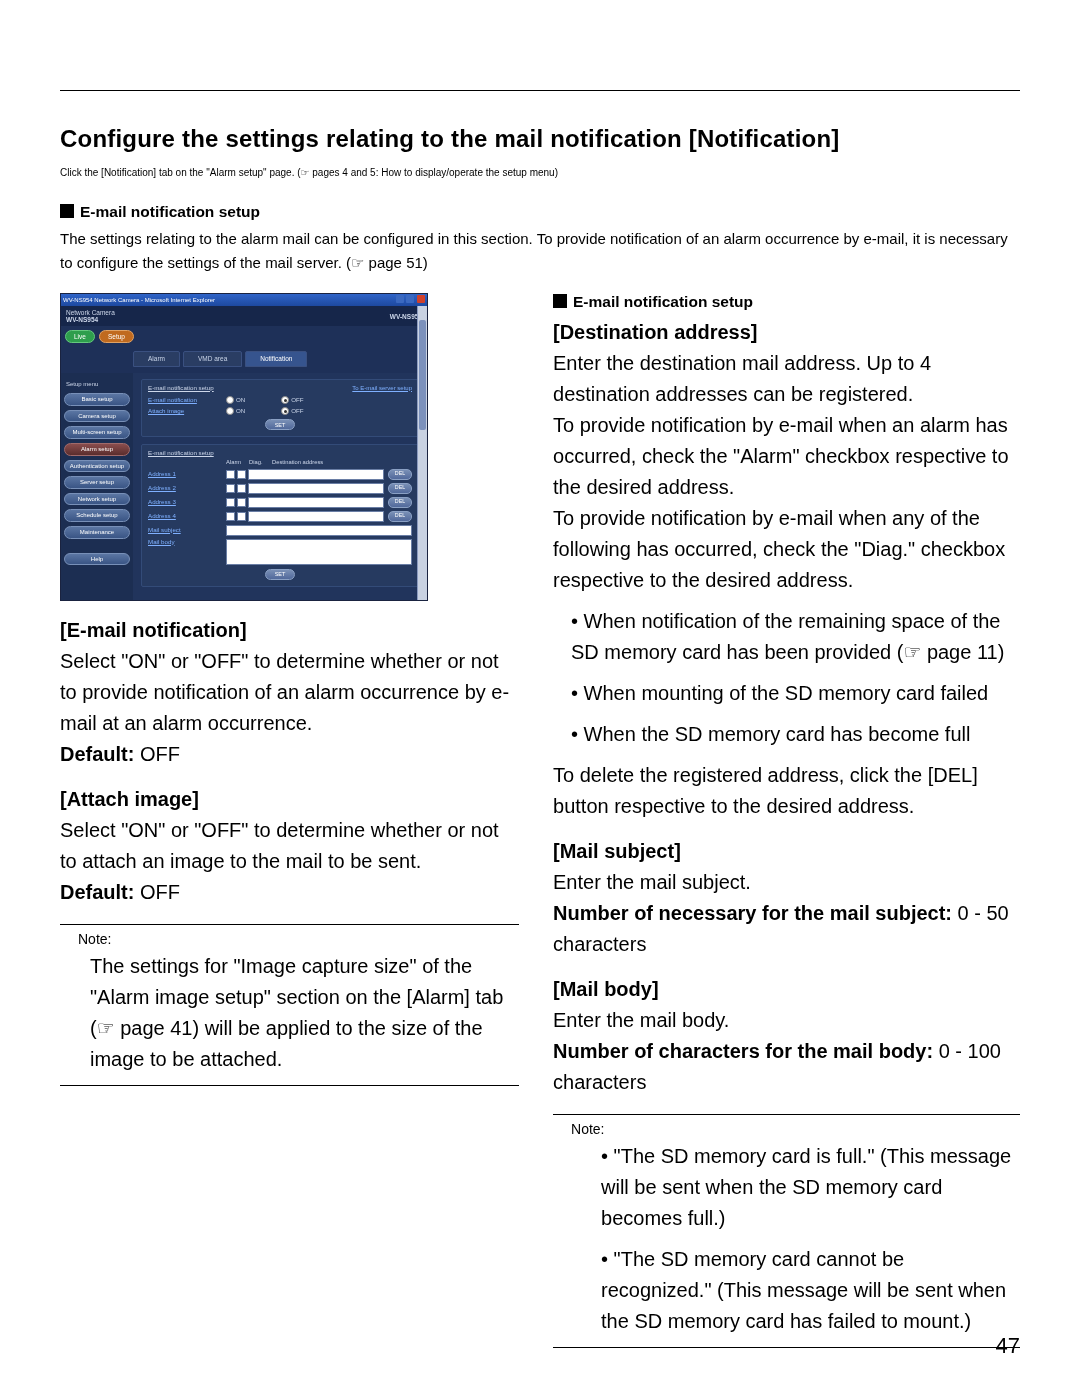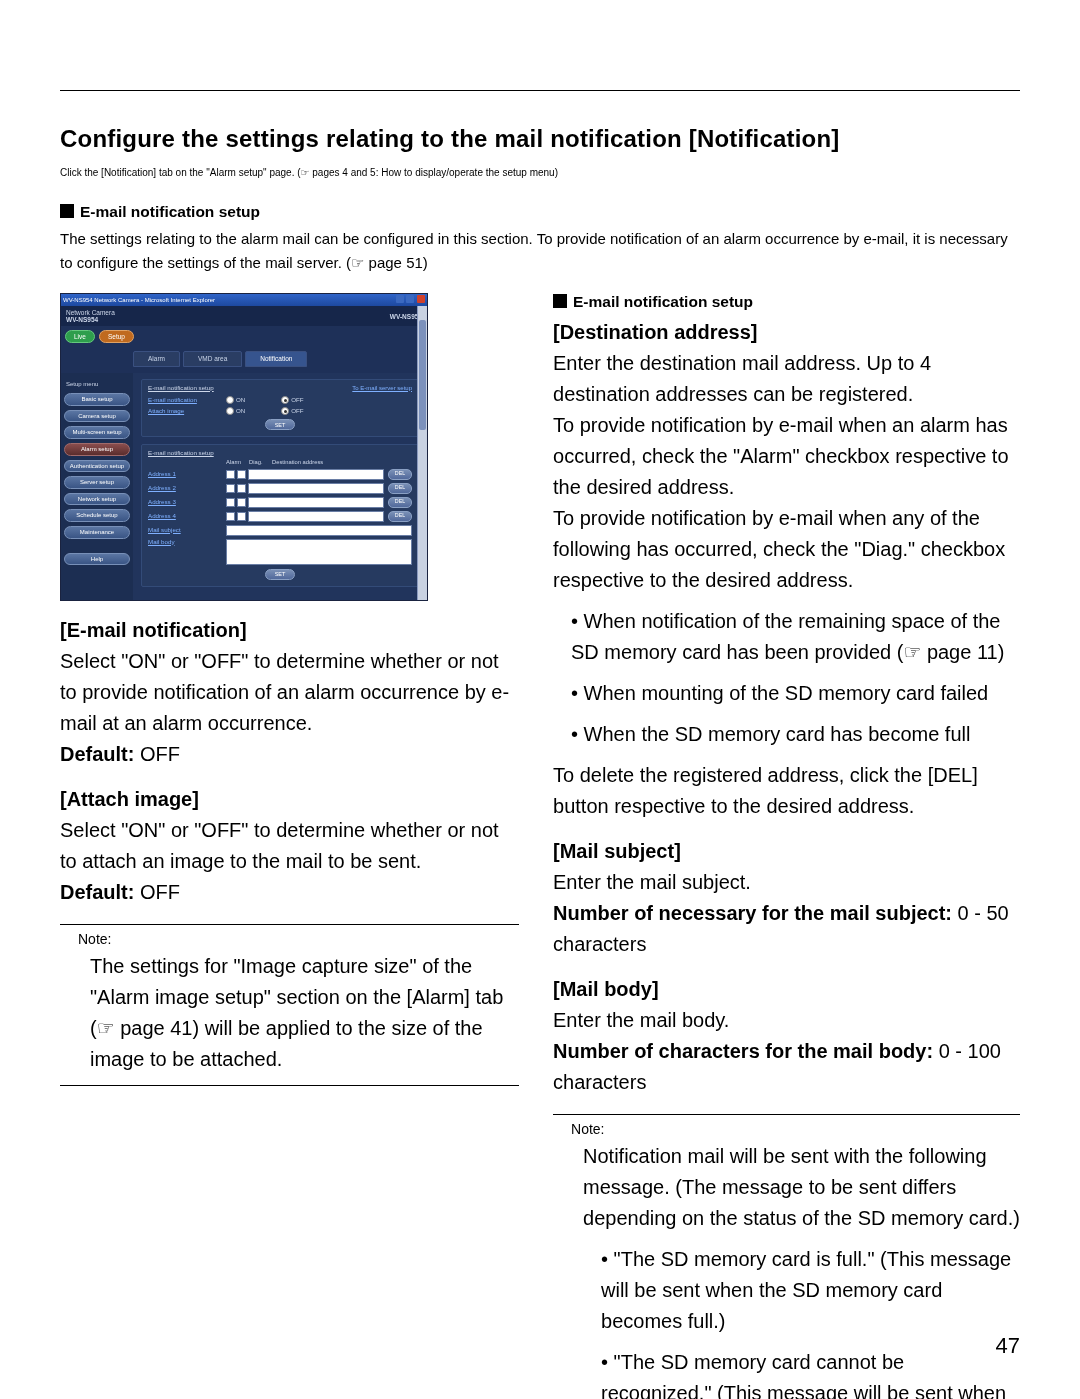--- a/index.html
+++ b/index.html
@@ -371,21 +371,20 @@
 
       <p class="para sp">
         <span class="fld-label">[Mail body]</span><br>
         <span>Enter the mail body.</span><br>
         <span class="fld-label">Number of characters for the mail body:</span><span> 0 - 100 characters</span>
       </p>
 
       <div class="note-block">
         <div class="rule"></div>
         <div class="note-label">Note:</div>
-        <div class="para indent2">Notification mail will be sent with the following message. (The message to be sent differs depending on the status of the SD memory card.)</div>
         <div class="para" style="padding-left:48px">• <span>"The SD memory card is full." (This message will be sent when the SD memory card becomes full.)</span></div>
         <div class="para" style="padding-left:48px">• <span>"The SD memory card cannot be recognized." (This message will be sent when the SD memory card has failed to mount.)</span></div>
         <div class="rule-b"></div>
       </div>
     </div>
   </div>
 
   <div class="page-num">47</div>
 </div>
 

